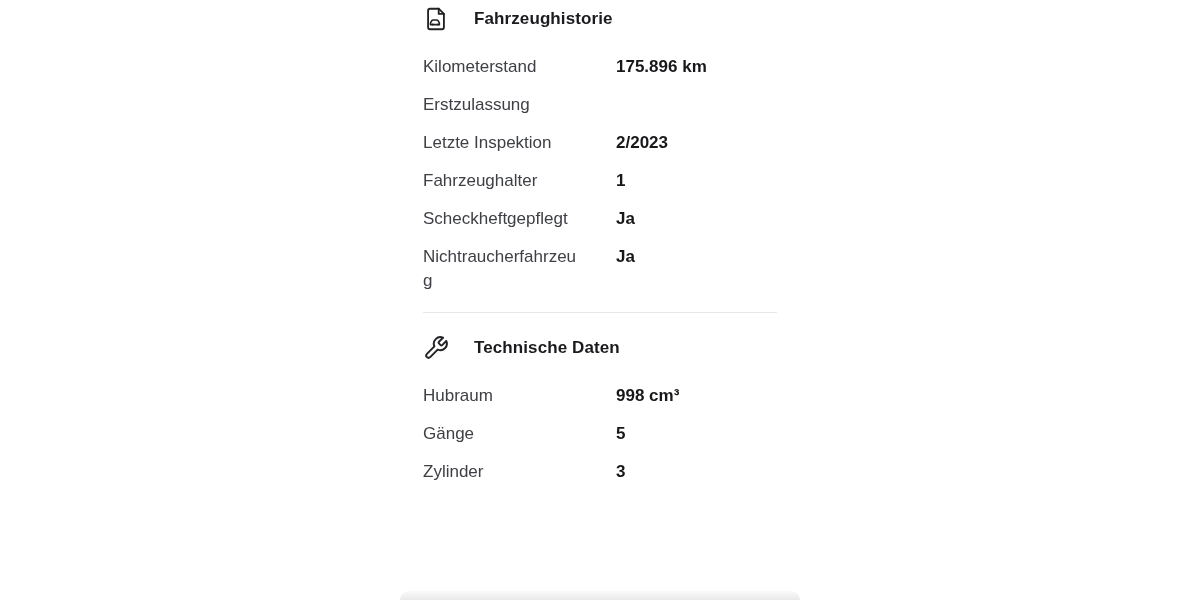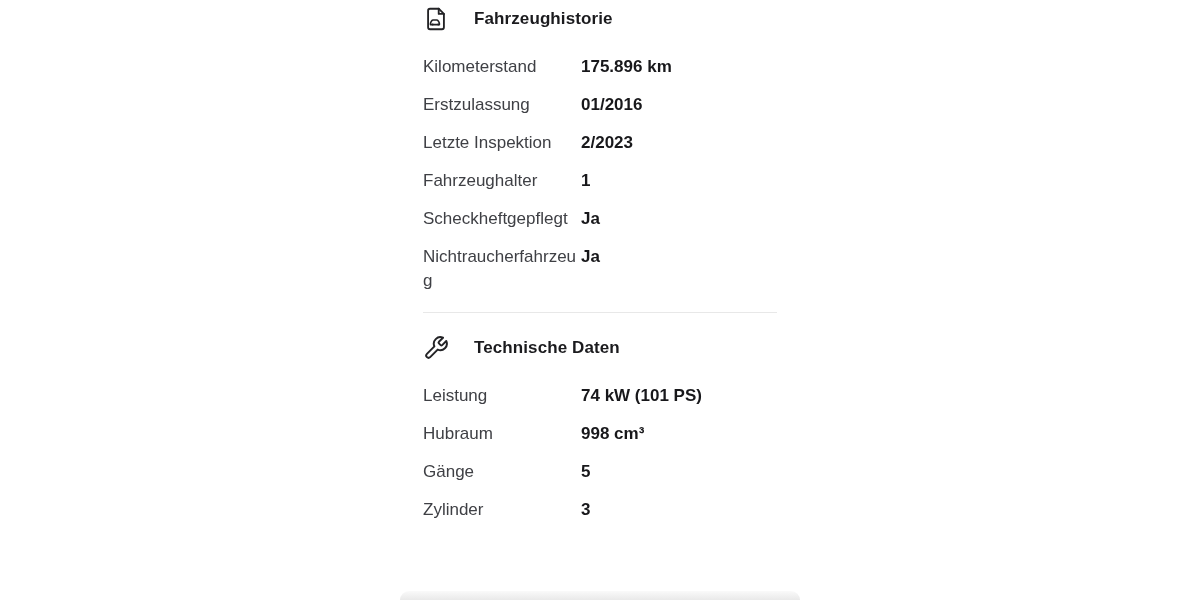--- a/index.html
+++ b/index.html
@@ -37,20 +37,21 @@
     margin: 12px;
     font-size: 17px;
     font-weight: 700;
     letter-spacing: 0.1px;
     color: var(--heading, #1b1b1e);
   }
   .rows { margin-top: 15px; }
   .row {
     display: grid;
     grid-template-columns: 158px 1fr;
+    column-gap: 35px;
     align-items: baseline;
     padding: 7px 0;
     box-sizing: border-box;
     min-height: 38px;
   }
   .label {
     font-size: 17px;
     line-height: 24px;
     color: var(--label, #3f4045);
     overflow-wrap: anywhere;
@@ -96,21 +97,20 @@
       </span>
       <h2 class="section-title">Fahrzeughistorie</h2>
     </div>
     <div class="rows">
       <div class="row">
         <span class="label">Kilometerstand</span>
         <span class="value">175.896 km</span>
       </div>
       <div class="row">
         <span class="label">Erstzulassung</span>
-        <span class="value">01/2016</span>
       </div>
       <div class="row">
         <span class="label">Letzte Inspektion</span>
         <span class="value">2/2023</span>
       </div>
       <div class="row">
         <span class="label">Fahrzeughalter</span>
         <span class="value">1</span>
       </div>
       <div class="row">
@@ -130,24 +130,20 @@
     <div class="section-header">
       <span class="section-icon">
         <svg viewBox="0 0 24 24" fill="none" stroke="currentColor" stroke-width="1.8" stroke-linecap="round" stroke-linejoin="round">
           <path d="M14.7 6.3a1 1 0 0 0 0 1.4l1.6 1.6a1 1 0 0 0 1.4 0l3.77-3.77a6 6 0 0 1-7.94 7.94l-6.91 6.91a2.12 2.12 0 0 1-3-3l6.91-6.91a6 6 0 0 1 7.94-7.94l-3.76 3.76z"></path>
         </svg>
       </span>
       <h2 class="section-title">Technische Daten</h2>
     </div>
     <div class="rows">
       <div class="row">
-        <span class="label">Leistung</span>
-        <span class="value">74 kW (101 PS)</span>
-      </div>
-      <div class="row">
         <span class="label">Hubraum</span>
         <span class="value">998 cm³</span>
       </div>
       <div class="row">
         <span class="label">Gänge</span>
         <span class="value">5</span>
       </div>
       <div class="row">
         <span class="label">Zylinder</span>
         <span class="value">3</span>

